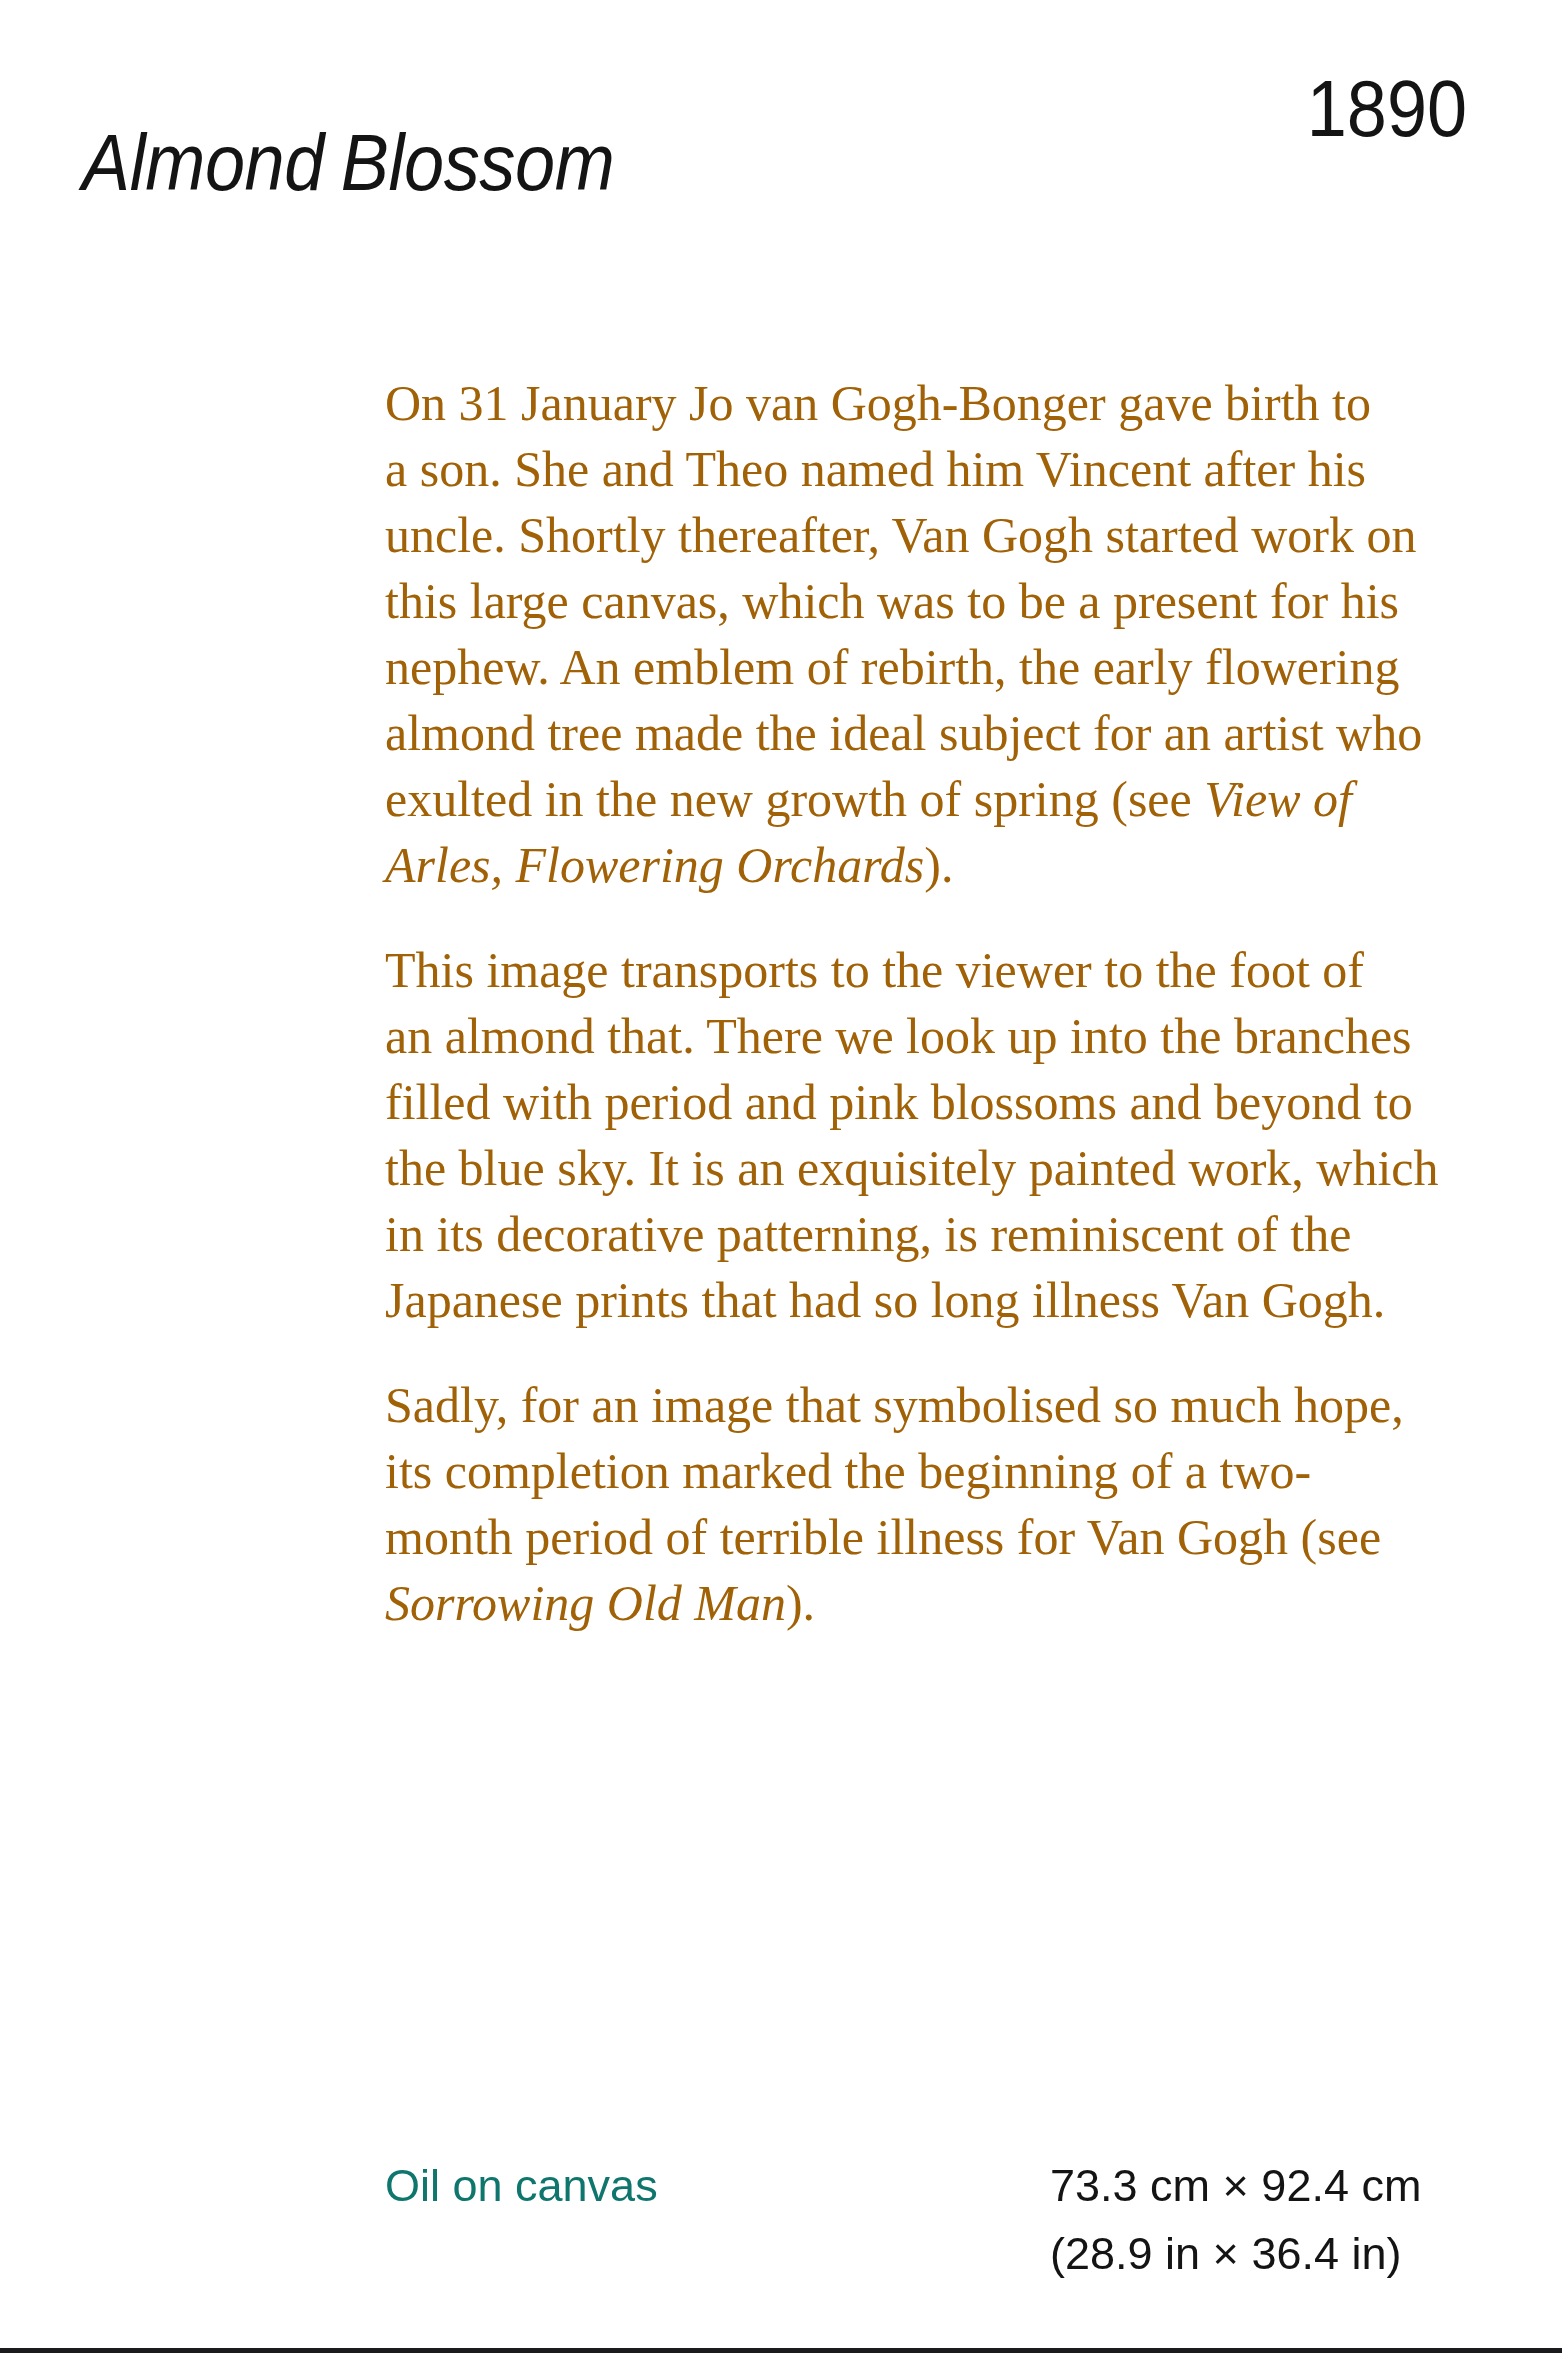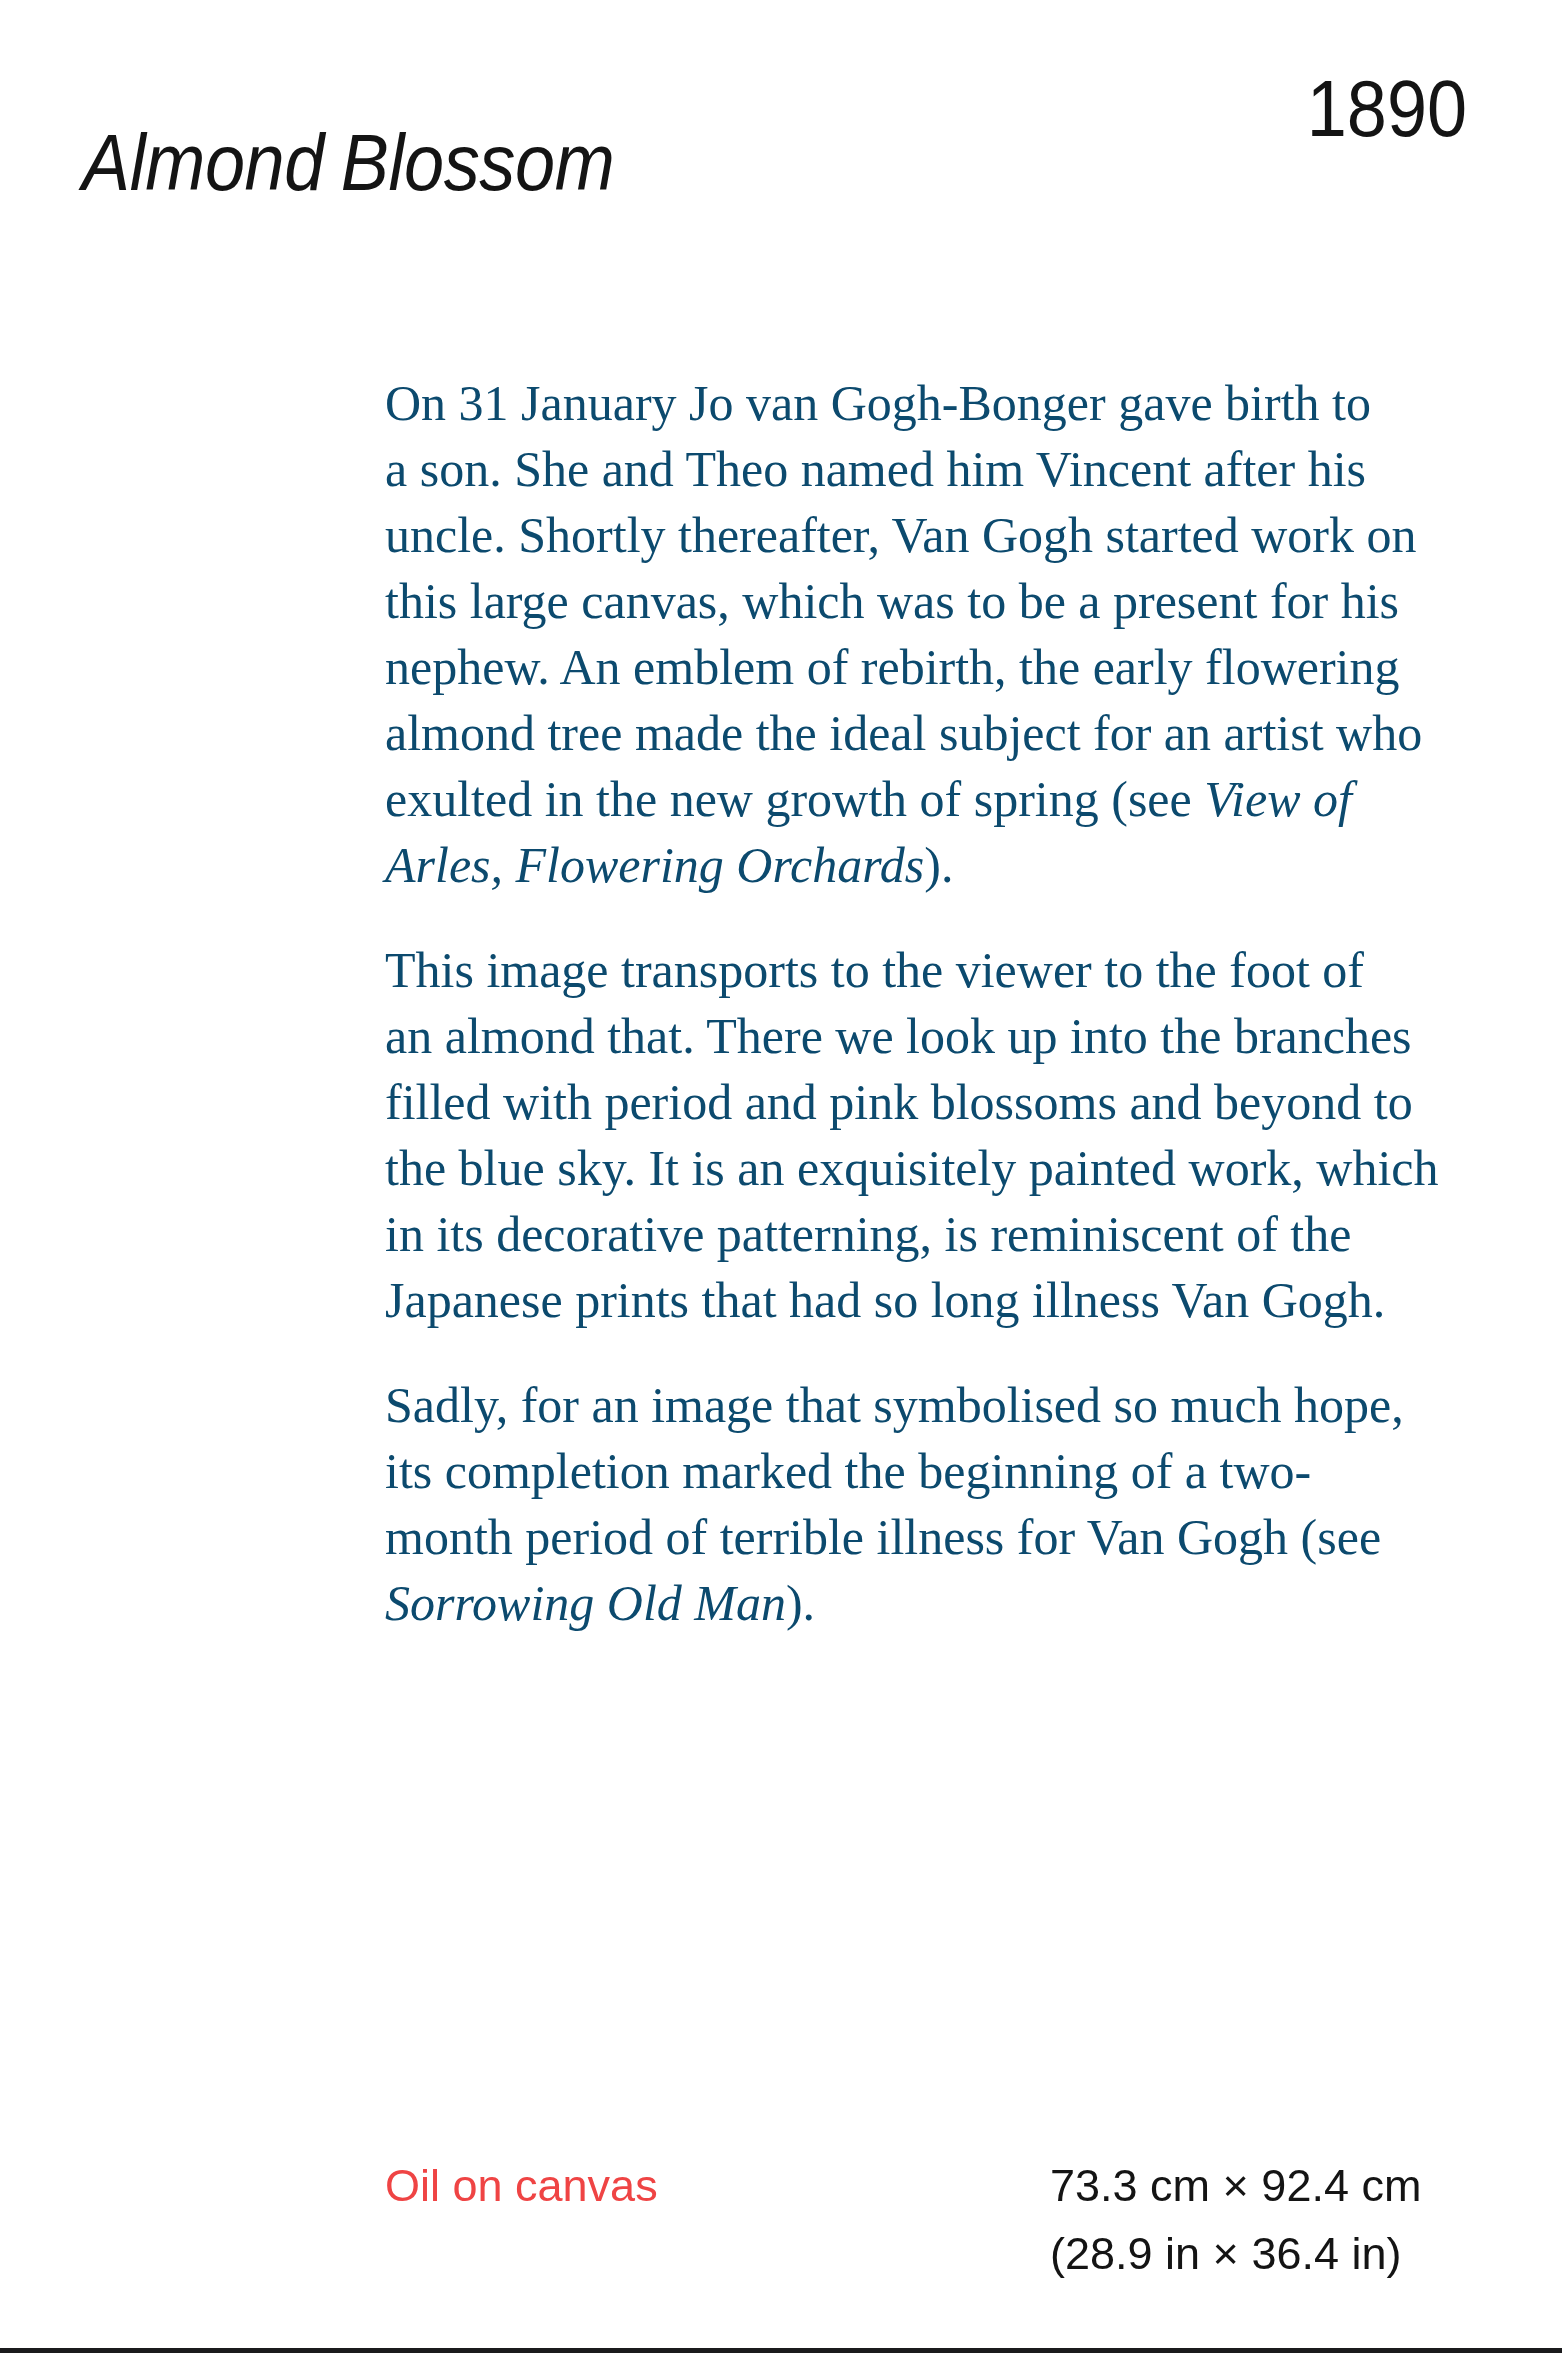--- a/index.html
+++ b/index.html
@@ -42,21 +42,21 @@
     transform-origin: top right;
     white-space: nowrap;
   }
 
   
   .article-body {
     position: absolute;
     left: 385px;
     top: 370px;
     width: 1124px;
-    color: #0c4a6e;
+    color: #a16207;
     font-family: "Liberation Serif", serif;
     font-size: 50px;
     line-height: 66px;
   }
   .article-body p.para {
     margin: 0 0 39px 0;
     padding: 0;
   }
   .article-body p.para:last-child { margin-bottom: 8px; }
   .article-body .line {
@@ -67,21 +67,21 @@
   }
 
   
   .footer-medium {
     position: absolute;
     left: 385px;
     top: 2152px;
     font-family: "Liberation Sans", sans-serif;
     font-size: 45px;
     line-height: 68px;
-    color: #ef4444;
+    color: #0f766e;
     white-space: nowrap;
   }
   .footer-dimensions {
     position: absolute;
     left: 1050px;
     top: 2152px;
     font-family: Liberation Sans, sans-serif;
     font-size: 45px;
     line-height: 68px;
     color: #141414;

